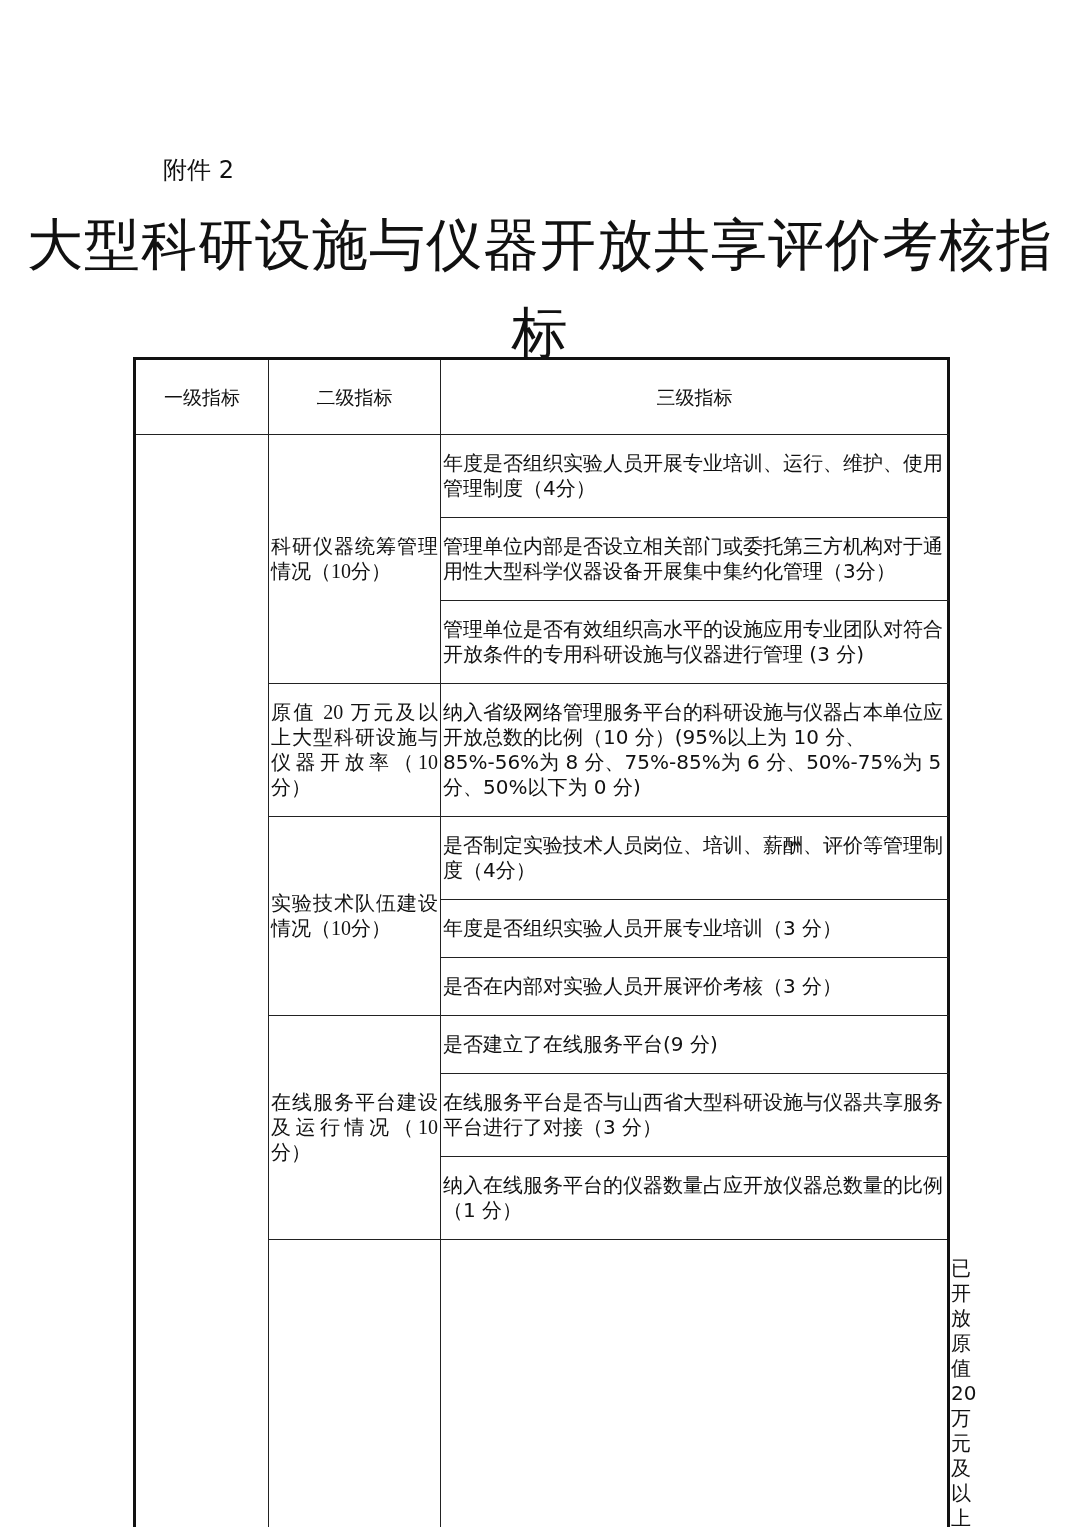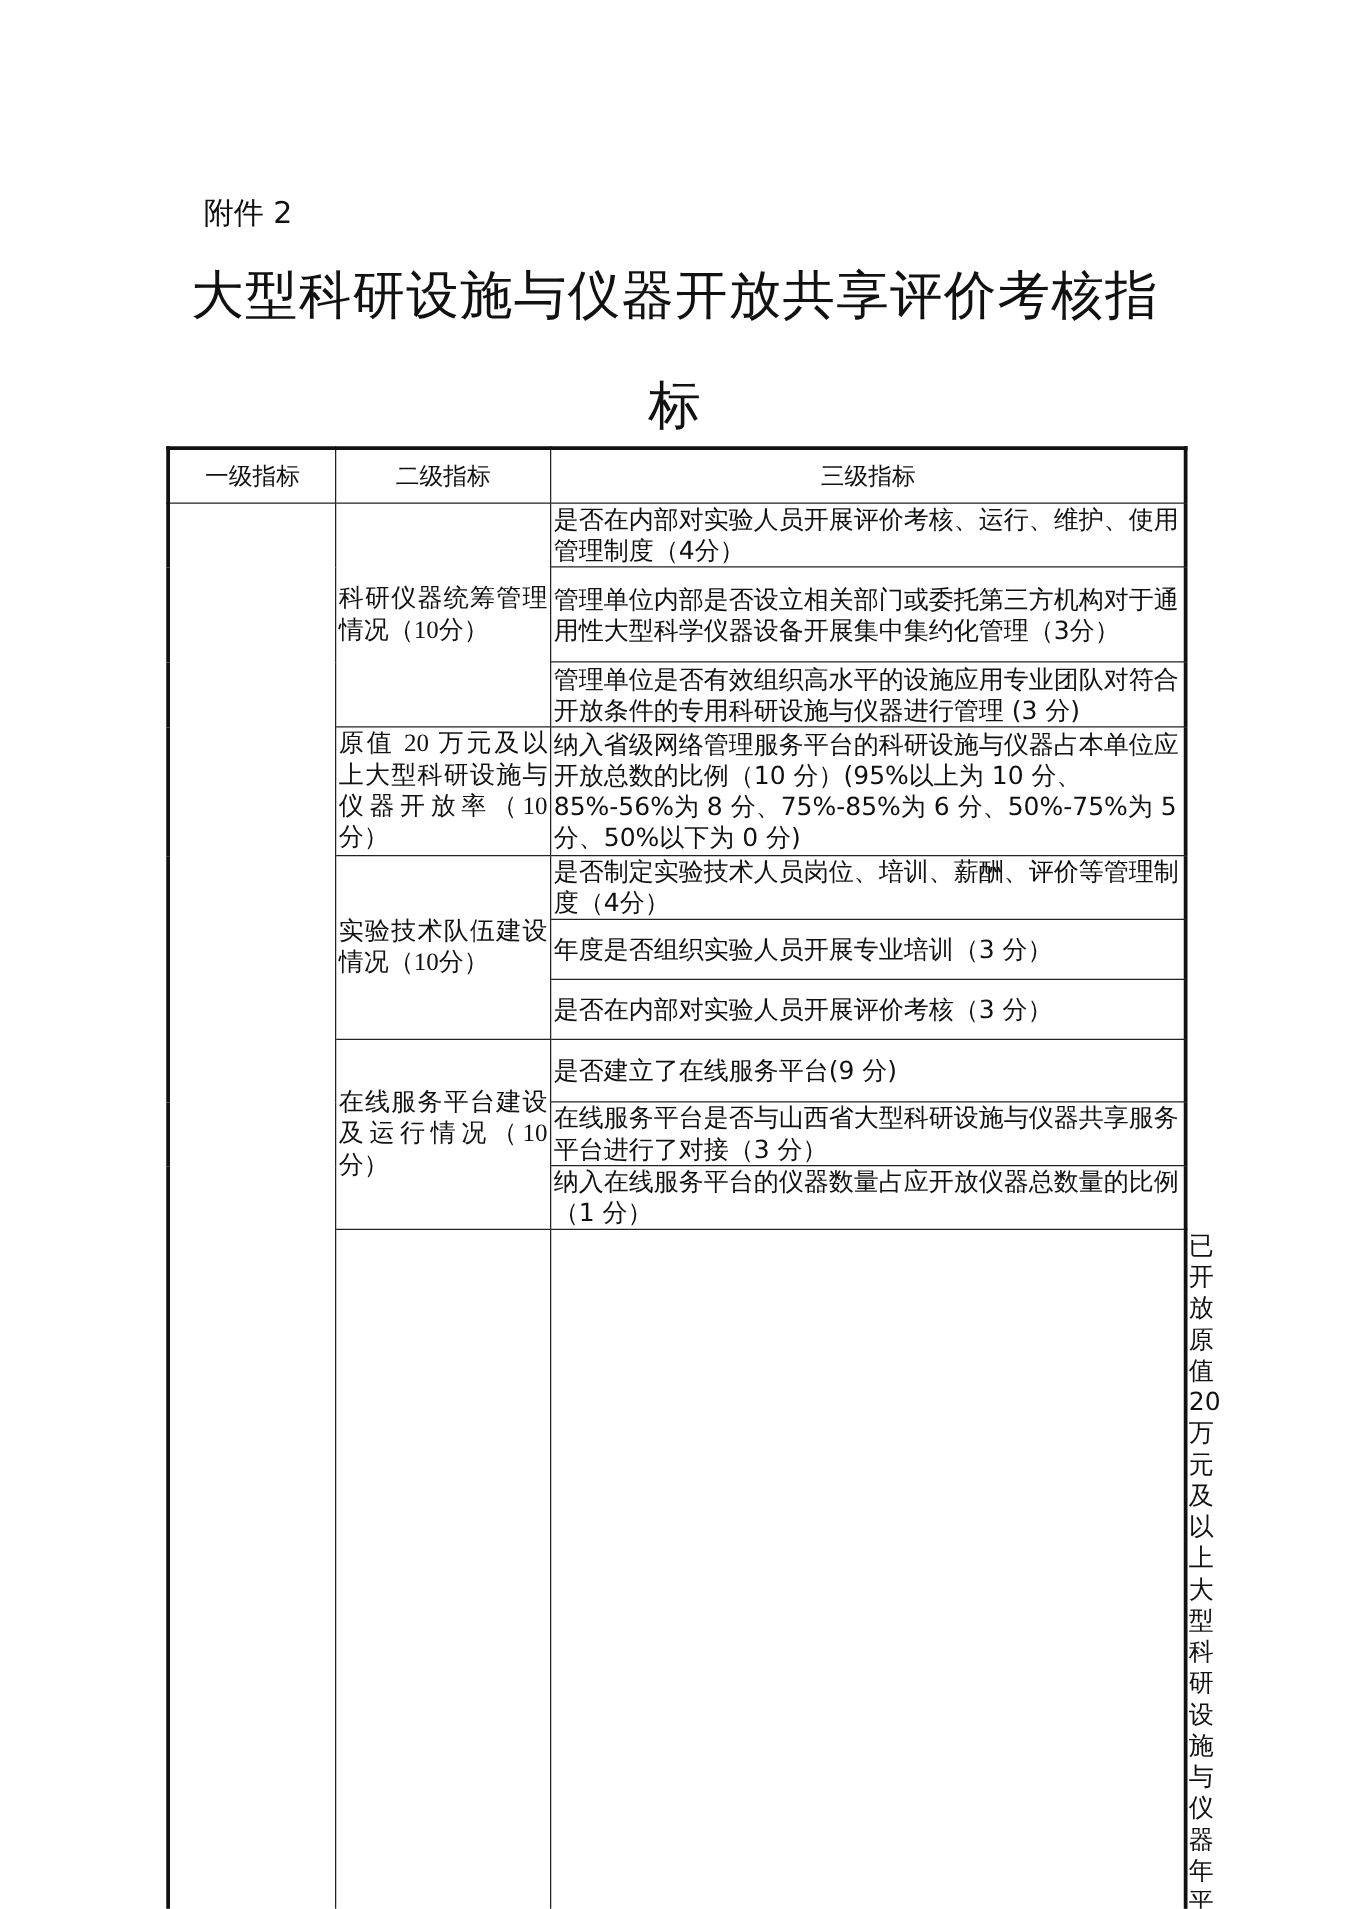--- a/index.html
+++ b/index.html
@@ -1,22 +1,22 @@
 <!DOCTYPE html>
 <html><head>
 <meta charset="utf-8">
 <style>
   html, body { margin: 0; padding: 0; background: #ffffff; }
   body { width: 1080px; height: 1527px; position: relative; font-family: "DejaVu Sans", "Liberation Sans", sans-serif; color: #111; }
   .attachment { position: absolute; left: 163px; top: 154px; font-size: 24px; }
-  .title { position: absolute; left: 0; width: 1080px; text-align: center; font-size: 42px; font-weight: normal; letter-spacing: 1px; }
+  .title { position: absolute; left: 0; width: 1080px; text-align: center; font-size: 56px; font-weight: normal; letter-spacing: 1px; }
   .title.l1 { top: 208px; }
   .title.l2 { top: 296px; }
   table { position: absolute; left: 133px; top: 357px; width: 814px; border-collapse: collapse; border: 3px solid #111; table-layout: fixed; font-size: 20px; line-height: 25px; }
-  td, th { border: 1.5px solid #222; padding: 0 2px; vertical-align: middle; font-weight: normal; }
+  td, th { border: 1.5px solid #222; padding: 16px 2px; vertical-align: middle; font-weight: normal; }
   th { height: 42px; text-align: center; font-size: 19px; }
   td.c1 { text-align: center; }
   td.c2 { text-align: justify; text-align-last: left; font-family: Liberation Serif, serif; }
   td.c3 { text-align: left; }
   col.w1 { width: 134px; }
   col.w2 { width: 172px; }
   col.w3 { width: 508px; }
 </style>
 </head>
 <body>
@@ -38,21 +38,21 @@
     <th>三级指标</th>
   </tr>
 
   <tr style="height:51px">
     <td class="c1" rowspan="12">
       
       
       
     </td>
     <td class="c2" rowspan="3">科研仪器统筹管理情况（10分）</td>
-    <td class="c3">是否在内部对实验人员开展评价考核、运行、维护、使用管理制度（4分）</td>
+    <td class="c3">年度是否组织实验人员开展专业培训、运行、维护、使用管理制度（4分）</td>
   </tr>
   <tr style="height:76px">
     <td class="c3">管理单位内部是否设立相关部门或委托第三方机构对于通用性大型科学仪器设备开展集中集约化管理（3分）</td>
   </tr>
   <tr style="height:52px">
     <td class="c3">管理单位是否有效组织高水平的设施应用专业团队对符合开放条件的专用科研设施与仪器进行管理 (3 分)</td>
   </tr>
   <tr style="height:103px">
     <td class="c2">原值 20 万元及以上大型科研设施与仪器开放率（10分）</td>
     <td class="c3">纳入省级网络管理服务平台的科研设施与仪器占本单位应开放总数的比例（10 分）(95%以上为 10 分、85%-56%为 8 分、75%-85%为 6 分、50%-75%为 5 分、50%以下为 0 分)</td>

